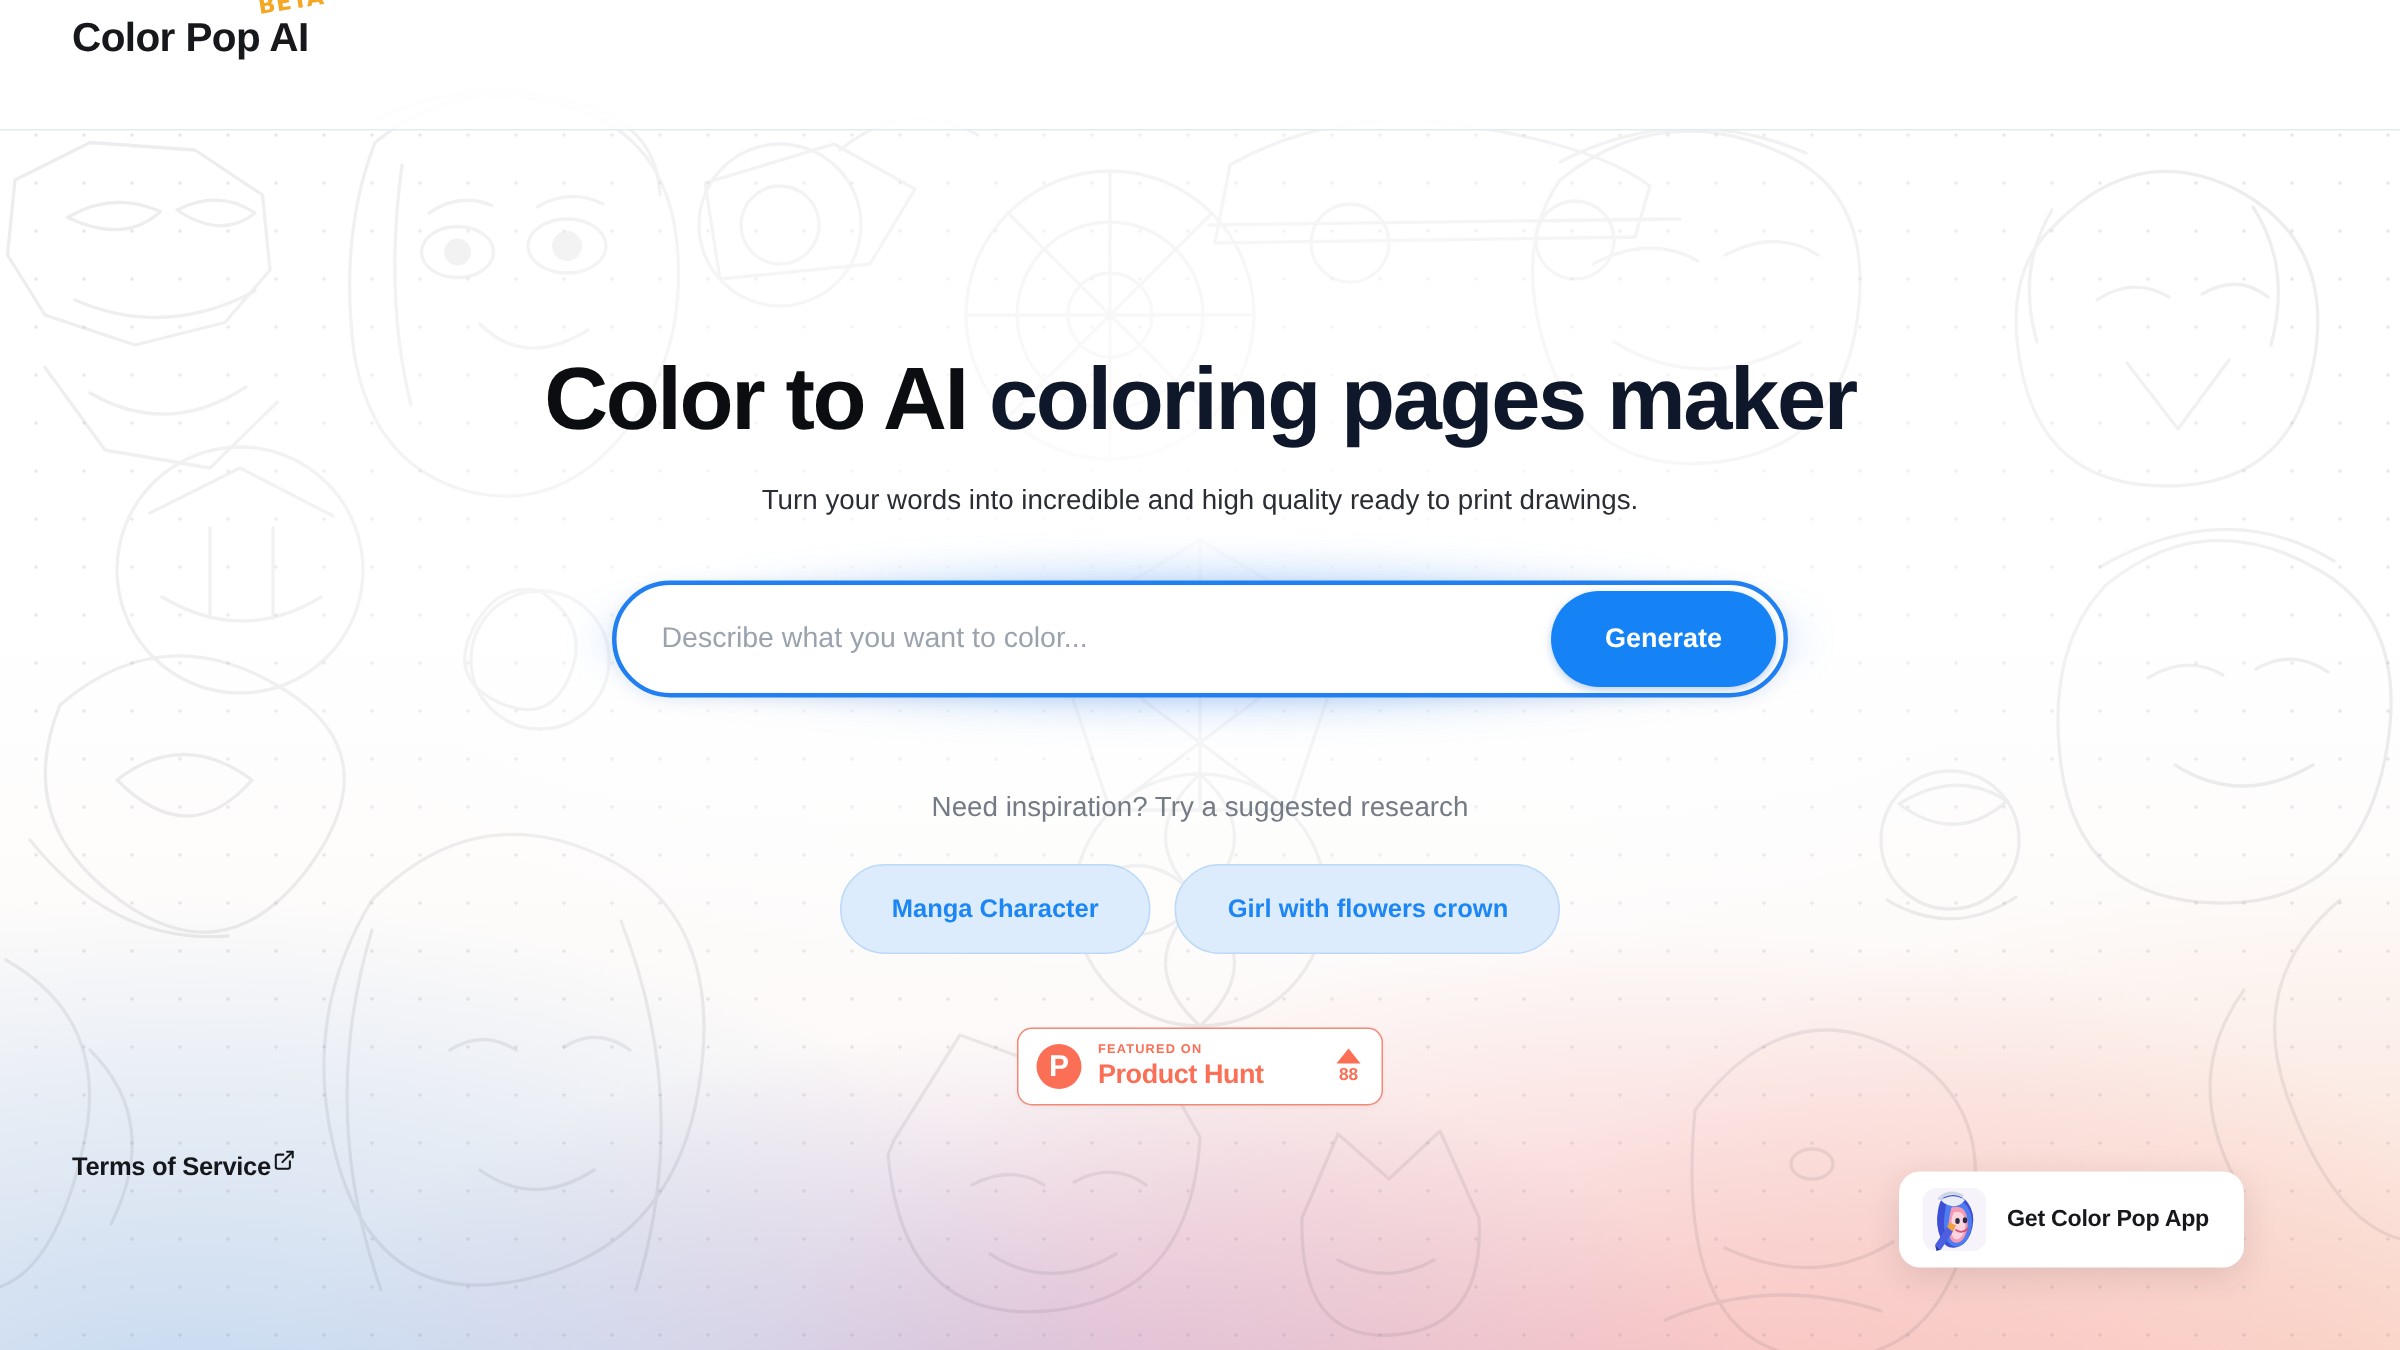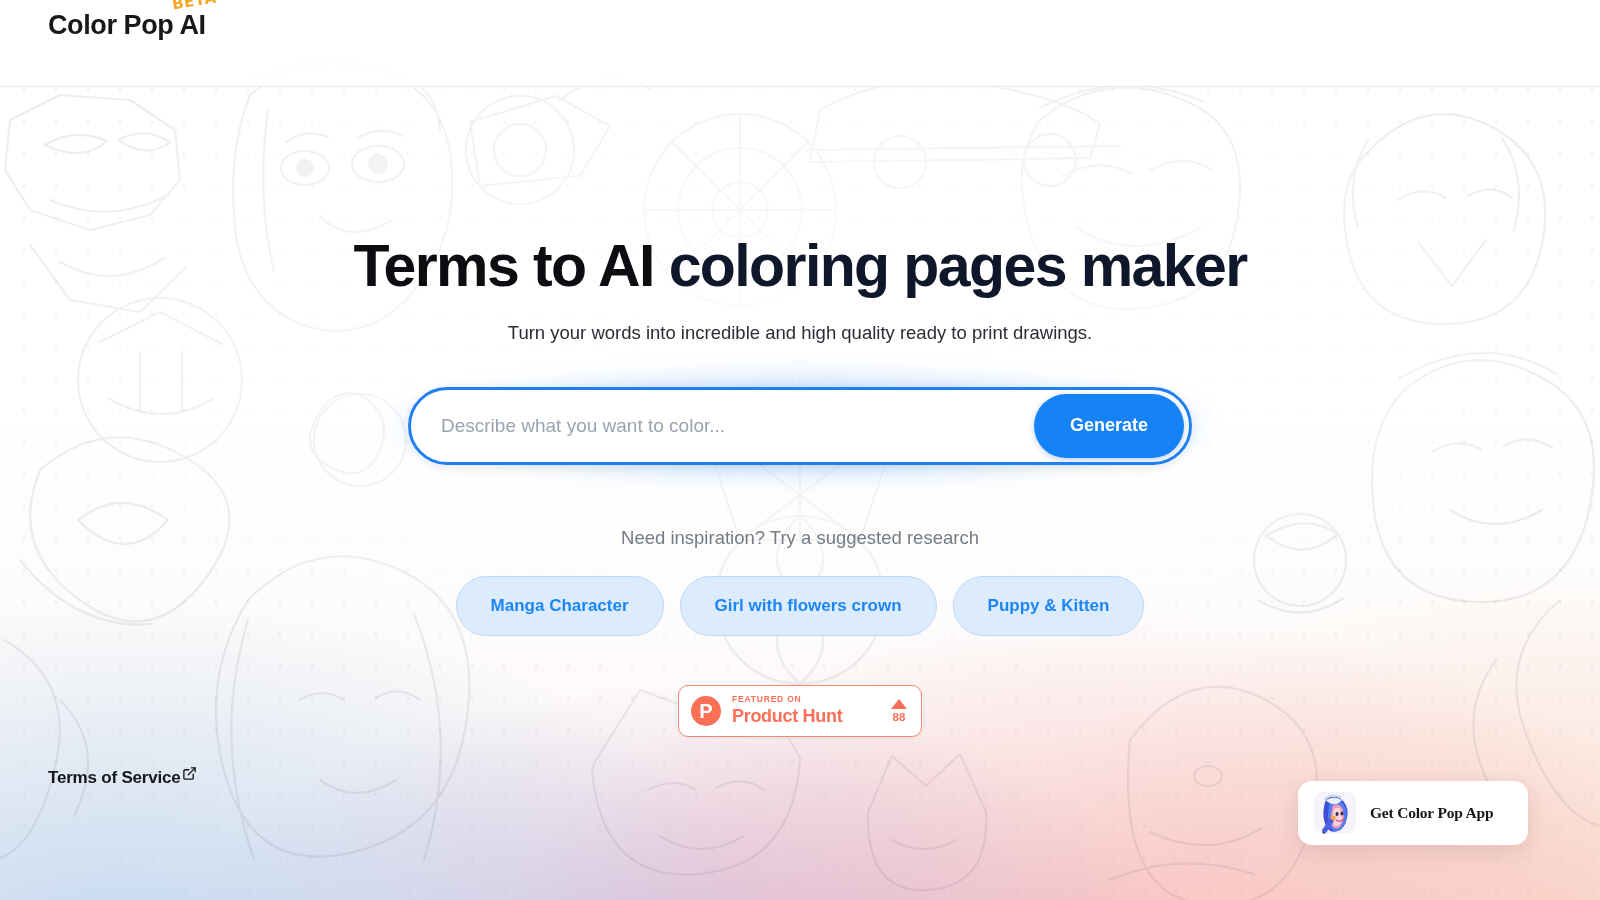--- a/index.html
+++ b/index.html
@@ -158,25 +158,25 @@
   .tos {
     position:absolute; left:48px; top:768px; z-index:40;
     display:flex; align-items:flex-start; gap:1px;
     text-decoration:none; cursor:pointer;
   }
   .tos-text { font-size:17px; font-weight:700; color:#15171b; letter-spacing:-0.2px; }
   .tos-ext { margin-top:-2px; }
 
   
   .app-card {
-    position:absolute; left:1298px; top:781px; width:230px; height:64px;
+    position:absolute; left:1266px; top:781px; width:230px; height:64px;
     z-index:40; background:#ffffff; border-radius:14px;
     display:flex; align-items:center; padding-left:16px; gap:14px;
     box-shadow:0 6px 22px rgba(60,40,40,0.13);
-    cursor:pointer; text-decoration:none;font-family:Liberation Serif, serif;
+    cursor:pointer; text-decoration:none;
   }
   .app-icon {
     width:42px; height:42px; border-radius:9px; flex-shrink:0;
     overflow:hidden; background:#f3f2fb;
   }
   .app-icon svg { display:block; width:42px; height:42px; }
   .app-label { font-size:15.5px; font-weight:700; color:#16181c; letter-spacing:-0.2px; }
 </style>
 </head>
 <body>
@@ -299,40 +299,39 @@
   <div class="header">
     <div class="logo-wrap">
       <span class="logo-text">Color Pop AI</span>
       <span class="beta-badge">BETA</span>
     </div>
   </div>
 
   <div class="hero">
 
     <h1 class="headline">
-      <span>Terms to AI</span>
+      <span>Color to AI</span>
       <span class="accent">coloring pages maker</span>
     </h1>
 
     <p class="subhead">Turn your words into incredible and high quality ready to print drawings.</p>
 
     <div class="search-shell">
       <div class="search-glow"></div>
       <div class="search-bar">
         <input class="search-input" type="text" placeholder="Describe what you want to color..." style="">
         <button class="generate-btn">Generate</button>
       </div>
     </div>
 
     <div class="suggest-label">Need inspiration? Try a suggested research</div>
 
     <div class="chips">
       <button class="chip">Manga Character</button>
       <button class="chip">Girl with flowers crown</button>
-      <button class="chip">Puppy &amp; Kitten</button>
     </div>
 
     <div class="ph-badge">
       <div class="ph-logo">P</div>
       <div class="ph-texts">
         <div class="ph-featured">FEATURED ON</div>
         <div class="ph-name">Product Hunt</div>
       </div>
       <div class="ph-votes">
         <div class="ph-tri"></div>

